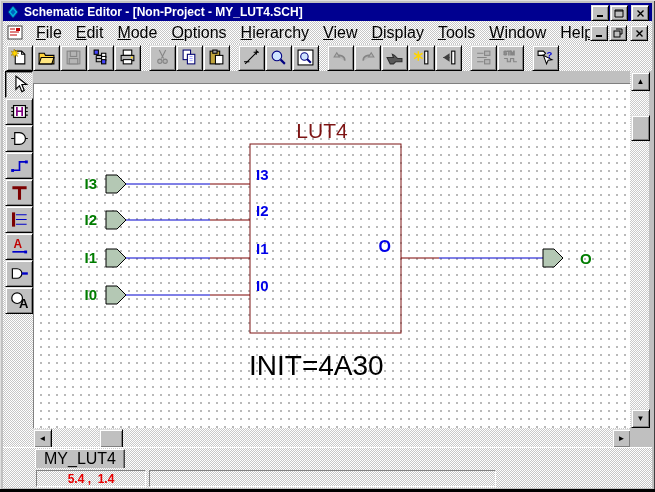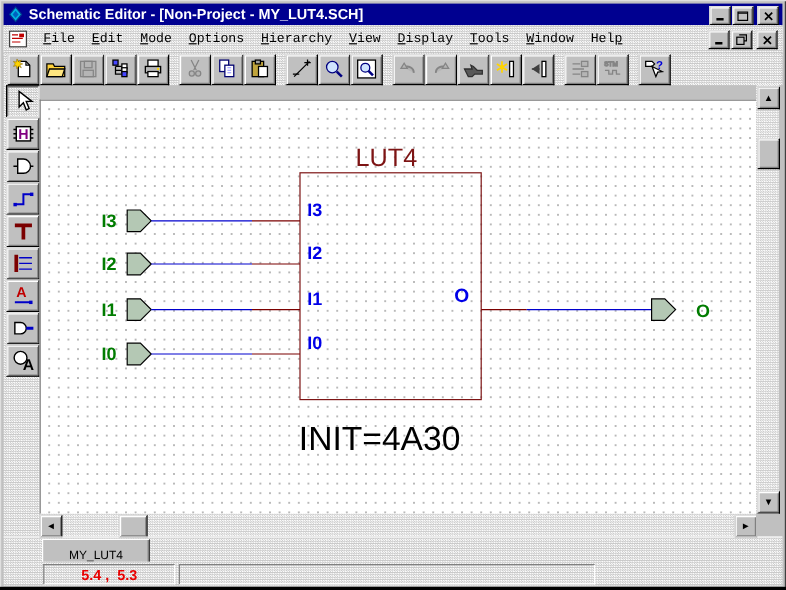--- a/index.html
+++ b/index.html
@@ -11,21 +11,21 @@
   
   #titlebar{position:absolute;left:3px;top:3px;width:649px;height:18px;background:#000090;display:flex;align-items:center;color:#fff;}
   #titlebar .ttext{font-size:12px;font-weight:bold;margin-left:4px;white-space:nowrap;}
   .appicon{width:14px;height:14px;margin-left:3px;flex:0 0 auto;}
   .winbtns{position:absolute;right:3px;top:2px;display:flex;}
   .wbtn{width:16px;height:14px;margin-left:1px;display:flex;align-items:center;justify-content:center;cursor:default;}
   .wbtn.gapl{margin-left:3px;}
   
   #menubar{position:absolute;left:3px;top:21px;width:649px;height:23px;display:flex;align-items:center;border-bottom:1px solid #808080;box-shadow:0 1px 0 #fff;}
   .mdiicon{width:16px;height:16px;margin:0 6px 0 4px;}
-  .menu-item{font-size:11px;padding:2px 7px;color:#000;font-family:Liberation Mono, monospace;}
+  .menu-item{font-size:16px;padding:2px 7px;color:#000;}
   .menu-item u{text-decoration:underline;}
   .mdibtns{position:absolute;right:4px;top:4px;display:flex;}
   
   #toolbar{position:absolute;left:3px;top:44px;width:649px;height:27px;display:flex;align-items:center;padding-left:3px;box-sizing:border-box;}
   .tbtn{width:25px;height:24px;flex:0 0 auto;display:flex;align-items:center;justify-content:center;}
   .tbtn svg{width:17px;height:17px;}
   .tbtn.gap{margin-left:8px;}
   .tbtn.disabled svg *{stroke:#858585;fill:none;}
   .tbtn.disabled svg [fill]{fill:#b5b5b5;}
   
@@ -38,21 +38,21 @@
     background-image:radial-gradient(#b9b9b9 1px, transparent 1.1px);background-size:8px 8px;background-position:3px 3px;
     border-top:1px solid #808080;border-left:1px solid #808080;box-sizing:border-box;}
   
   #vscroll{position:absolute;left:630px;top:71px;width:19px;height:357px;background-image:conic-gradient(#fff 25%, #cacaca 0 50%, #fff 0 75%, #cacaca 0);background-size:2px 2px;}
   #hscroll{position:absolute;left:33px;top:428px;width:597px;height:19px;background-image:conic-gradient(#fff 25%, #cacaca 0 50%, #fff 0 75%, #cacaca 0);background-size:2px 2px;}
   .sbtn{position:absolute;width:17px;height:17px;display:flex;align-items:center;justify-content:center;font-size:8px;color:#000;}
   .sthumb{position:absolute;}
   #scorner{position:absolute;left:630px;top:428px;width:19px;height:19px;background:#c0c0c0;}
   
   #tabrow{position:absolute;left:3px;top:447px;width:649px;height:21px;border-top:1px solid #fff;}
-  .tab{position:absolute;left:32px;top:1px;width:88px;height:19px;background:#c0c0c0;border:1px solid;border-color:#fff #404040 #c0c0c0 #fff;box-shadow:inset -1px 0 0 #808080;display:flex;align-items:flex-end;justify-content:center;font-size:10px;color:#000;}
+  .tab{position:absolute;left:32px;top:1px;width:88px;height:19px;background:#c0c0c0;border:1px solid;border-color:#fff #404040 #c0c0c0 #fff;box-shadow:inset -1px 0 0 #808080;display:flex;align-items:flex-start;justify-content:center;font-size:16px;color:#000;}
   
   #statusbar{position:absolute;left:3px;top:468px;width:649px;height:20px;}
   .spanel{position:absolute;top:2px;height:15px;border:1px solid;border-color:#808080 #fff #fff #808080;display:flex;align-items:center;}
   #sp-coords{left:33px;width:108px;justify-content:center;color:#e80000;font-weight:bold;font-size:12px;white-space:pre;}
   #sp-mid{left:146px;width:345px;}
   #sp-mode{left:495px;width:152px;padding-left:6px;color:#0000d8;font-weight:bold;font-size:12px;box-sizing:border-box;}
   #bottomedge{position:absolute;left:0;top:489px;width:655px;height:3px;background:#000;}
   svg text{font-family:"Liberation Sans",sans-serif;}
 </style>
 </head>
@@ -433,19 +433,19 @@
   <div id="scorner"></div>
 
   <div id="tabrow" class="tex">
     <div class="tab">
       <span>MY_LUT4</span>
     </div>
   </div>
 
   <div id="statusbar" class="tex">
     <div class="spanel" id="sp-coords">
-      <span style="white-space:pre;">5.4 ,  5.3</span>
+      <span style="white-space:pre;">5.4 ,  1.4</span>
     </div>
     <div class="spanel" id="sp-mid"></div>
   </div>
 
   <div id="bottomedge"></div>
 </div>
 
 </body></html>

